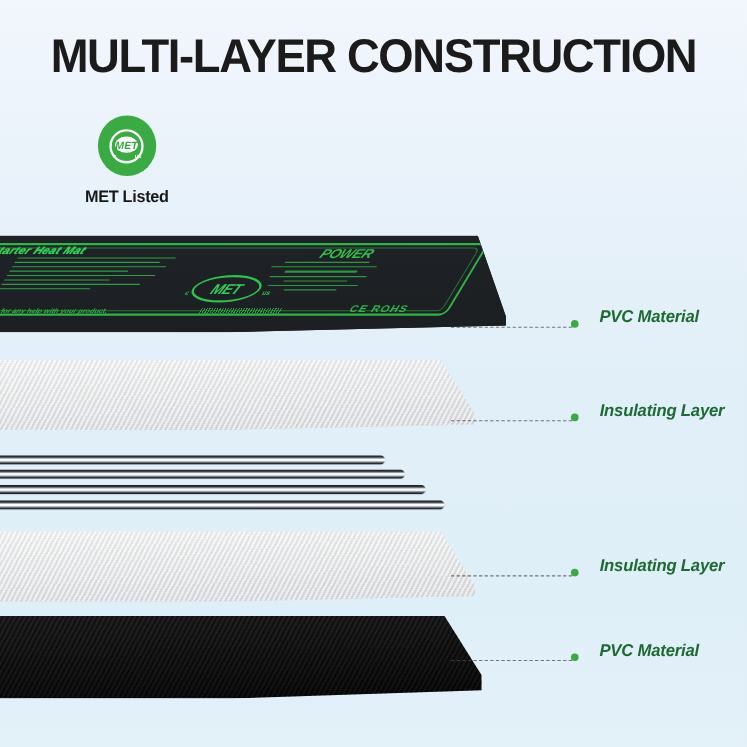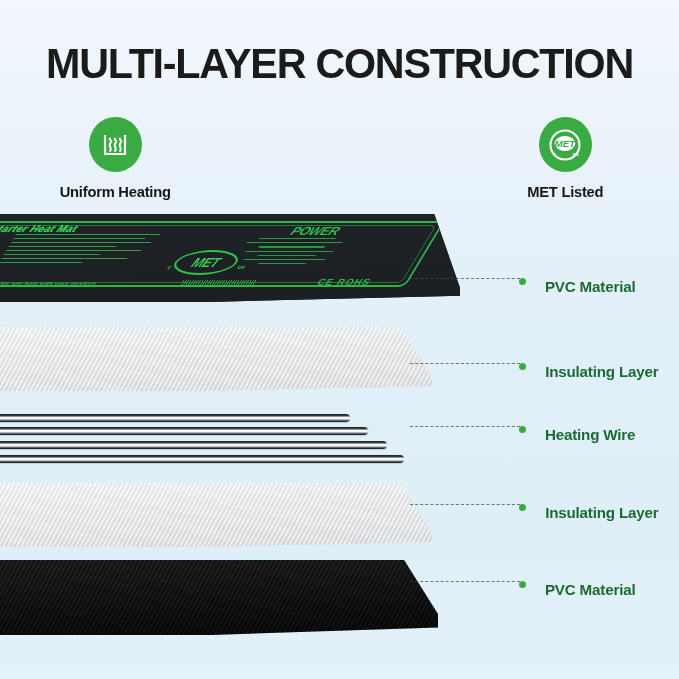--- a/index.html
+++ b/index.html
@@ -19,21 +19,21 @@
         #e6f1f9 32%,
         #e0eff8 55%,
         #dfeff8 80%,
         #e3f1f9 100%);
     position: relative;
   }
 
   
   .header {
     position: absolute;
-    top: 12px; left: 0;
+    top: 0; left: 0;
     width: 590px;
     height: 214px;
   }
 
   .page-title {
     position: absolute;
     top: 27px;
     left: 0;
     width: 679px;
     text-align: center;
@@ -301,21 +301,22 @@
       linear-gradient(178deg, #1a1a1a 0%, #101010 50%, #050505 100%);
     clip-path: polygon(0 0, 92.5% 0, 100% 72%, 100% 90%, 50% 100%, 0 100%);
     box-shadow: 0 2px 4px rgba(40,60,80,0.18);
   }
 
   
   .callout {
     position: absolute;
     height: 20px;
     display: flex;
-    align-items: flex-start;
+    align-items: flex-end;
+    font-style: italic;
   }
   .callout .lead {
     width: 110px;
     height: 1px;
     border-top: 1.6px dashed #4a4a4a;
     opacity: 0.75;
   }
   .callout .dot {
     width: 7px;
     height: 7px;
@@ -343,31 +344,20 @@
 </style>
 </head>
 <body>
 
 <div class="header">
 
   <div class="page-title">MULTI-LAYER CONSTRUCTION</div>
 
   <div class="features">
 
-    <div class="feature">
-      <div class="feature-icon">
-        <svg width="30" height="30" viewBox="0 0 30 30">
-          <path d="M5 6 V24 H25 V6" fill="none" stroke="#ffffff" stroke-width="2.2" stroke-linecap="square"></path>
-          <path d="M10 21 C13 18.5 7.5 16 10.5 13 C13 10.5 8.5 10 10 8.5" fill="none" stroke="#ffffff" stroke-width="1.9" stroke-linecap="round"></path>
-          <path d="M15 21 C18 18.5 12.5 16 15.5 13 C18 10.5 13.5 10 15 8.5" fill="none" stroke="#ffffff" stroke-width="1.9" stroke-linecap="round"></path>
-          <path d="M20 21 C23 18.5 17.5 16 20.5 13 C23 10.5 18.5 10 20 8.5" fill="none" stroke="#ffffff" stroke-width="1.9" stroke-linecap="round"></path>
-        </svg>
-      </div>
-      <div class="feature-label">Uniform Heating</div>
-    </div>
 
 
 
     <div class="feature">
       <div class="feature-icon">
         <svg width="38" height="38" viewBox="0 0 38 38">
           <circle cx="19" cy="19" r="14.5" fill="none" stroke="#ffffff" stroke-width="2.1"></circle>
           <ellipse cx="19" cy="17.5" rx="10.3" ry="7.4" fill="#ffffff"></ellipse>
           <text x="19" y="21" text-anchor="middle" font-family="Liberation Sans, sans-serif" font-size="9.6" font-weight="bold" font-style="italic" fill="#3aaa42">MET</text>
           <text x="8.5" y="29.5" text-anchor="middle" font-family="Liberation Sans, sans-serif" font-size="5.2" font-weight="bold" fill="#ffffff">c</text>
@@ -444,25 +434,20 @@
     <div class="dot"></div>
     <div class="ctext">PVC Material</div>
   </div>
 
   <div class="callout co-2">
     <div class="lead"></div>
     <div class="dot"></div>
     <div class="ctext">Insulating Layer</div>
   </div>
 
-  <div class="callout co-3">
-    <div class="lead"></div>
-    <div class="dot"></div>
-    <div class="ctext">Heating Wire</div>
-  </div>
 
   <div class="callout co-4">
     <div class="lead"></div>
     <div class="dot"></div>
     <div class="ctext">Insulating Layer</div>
   </div>
 
   <div class="callout co-5">
     <div class="lead"></div>
     <div class="dot"></div>

